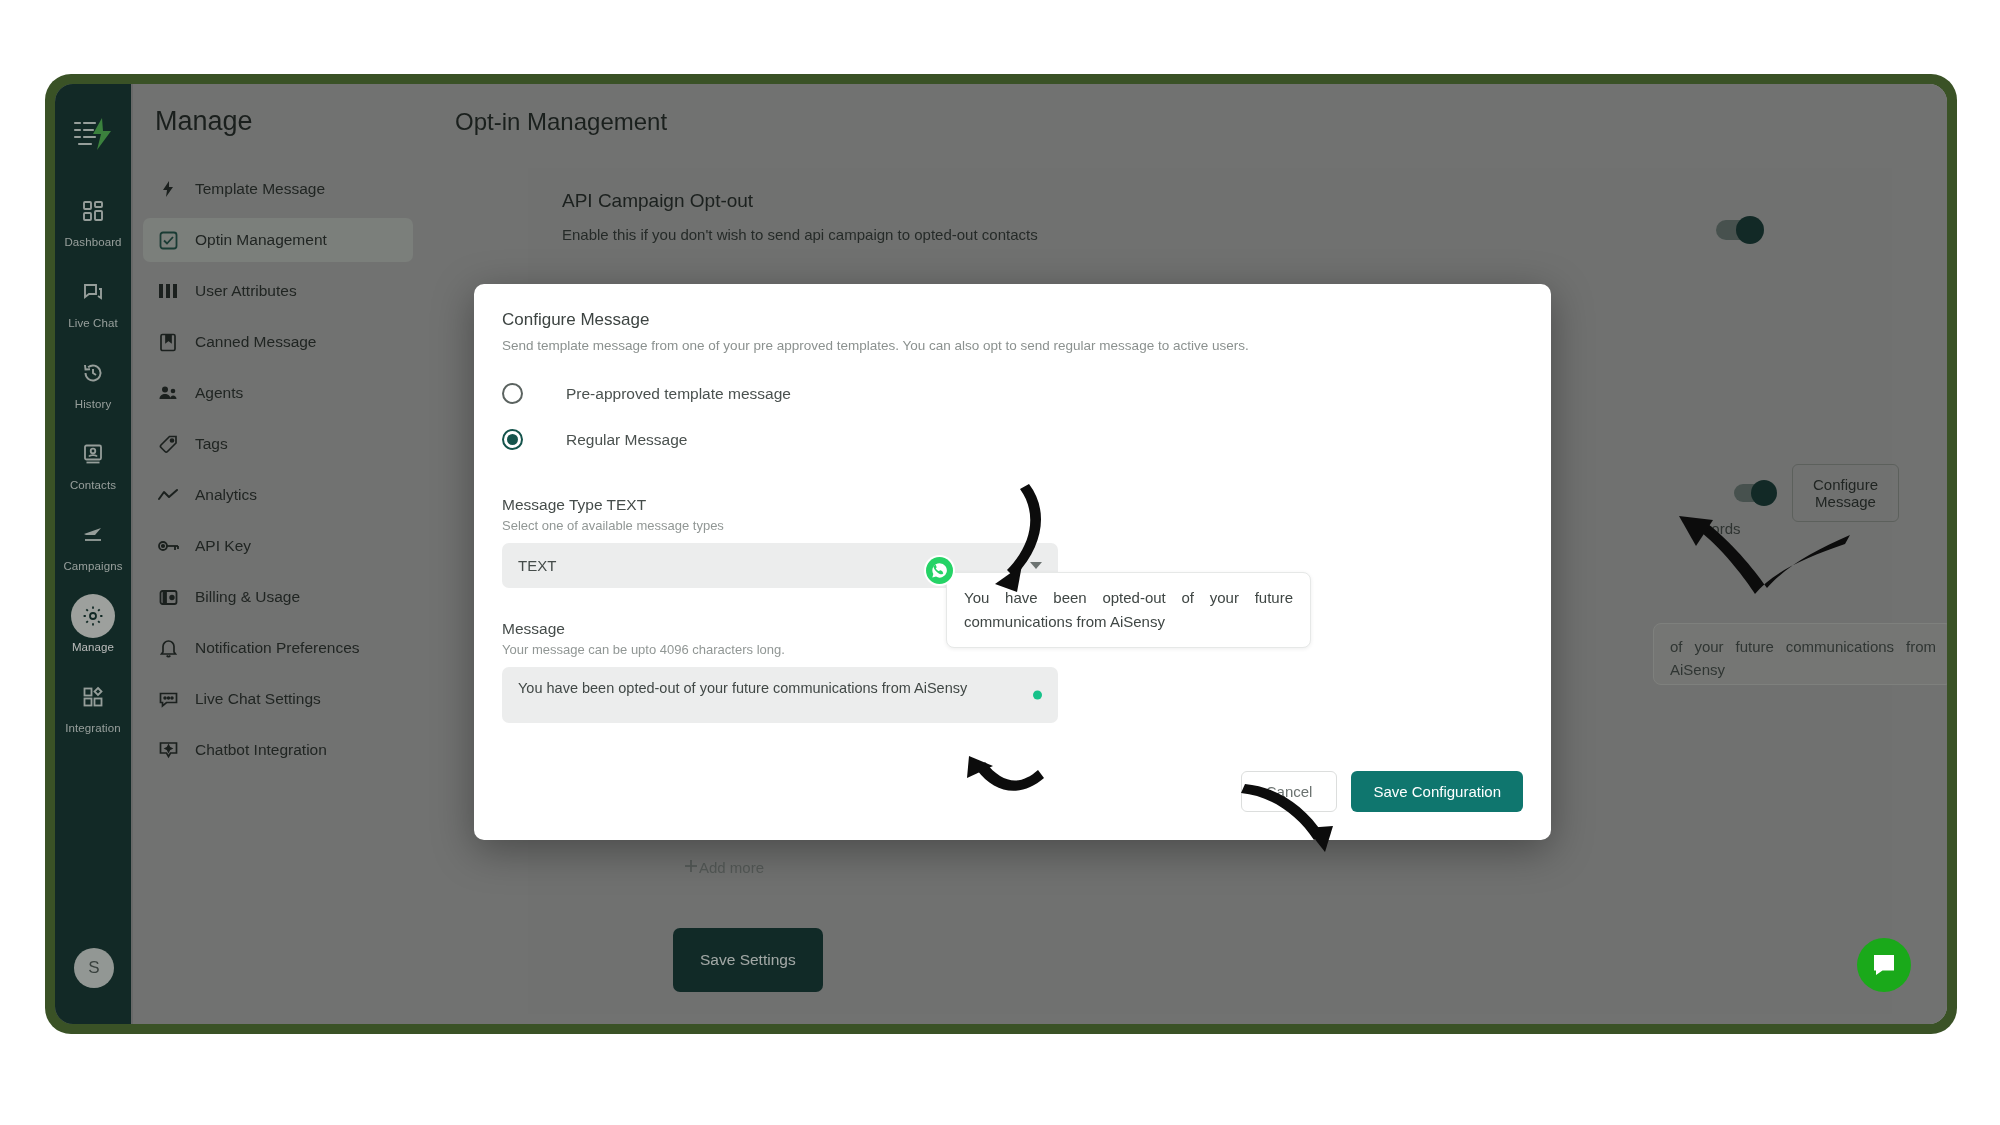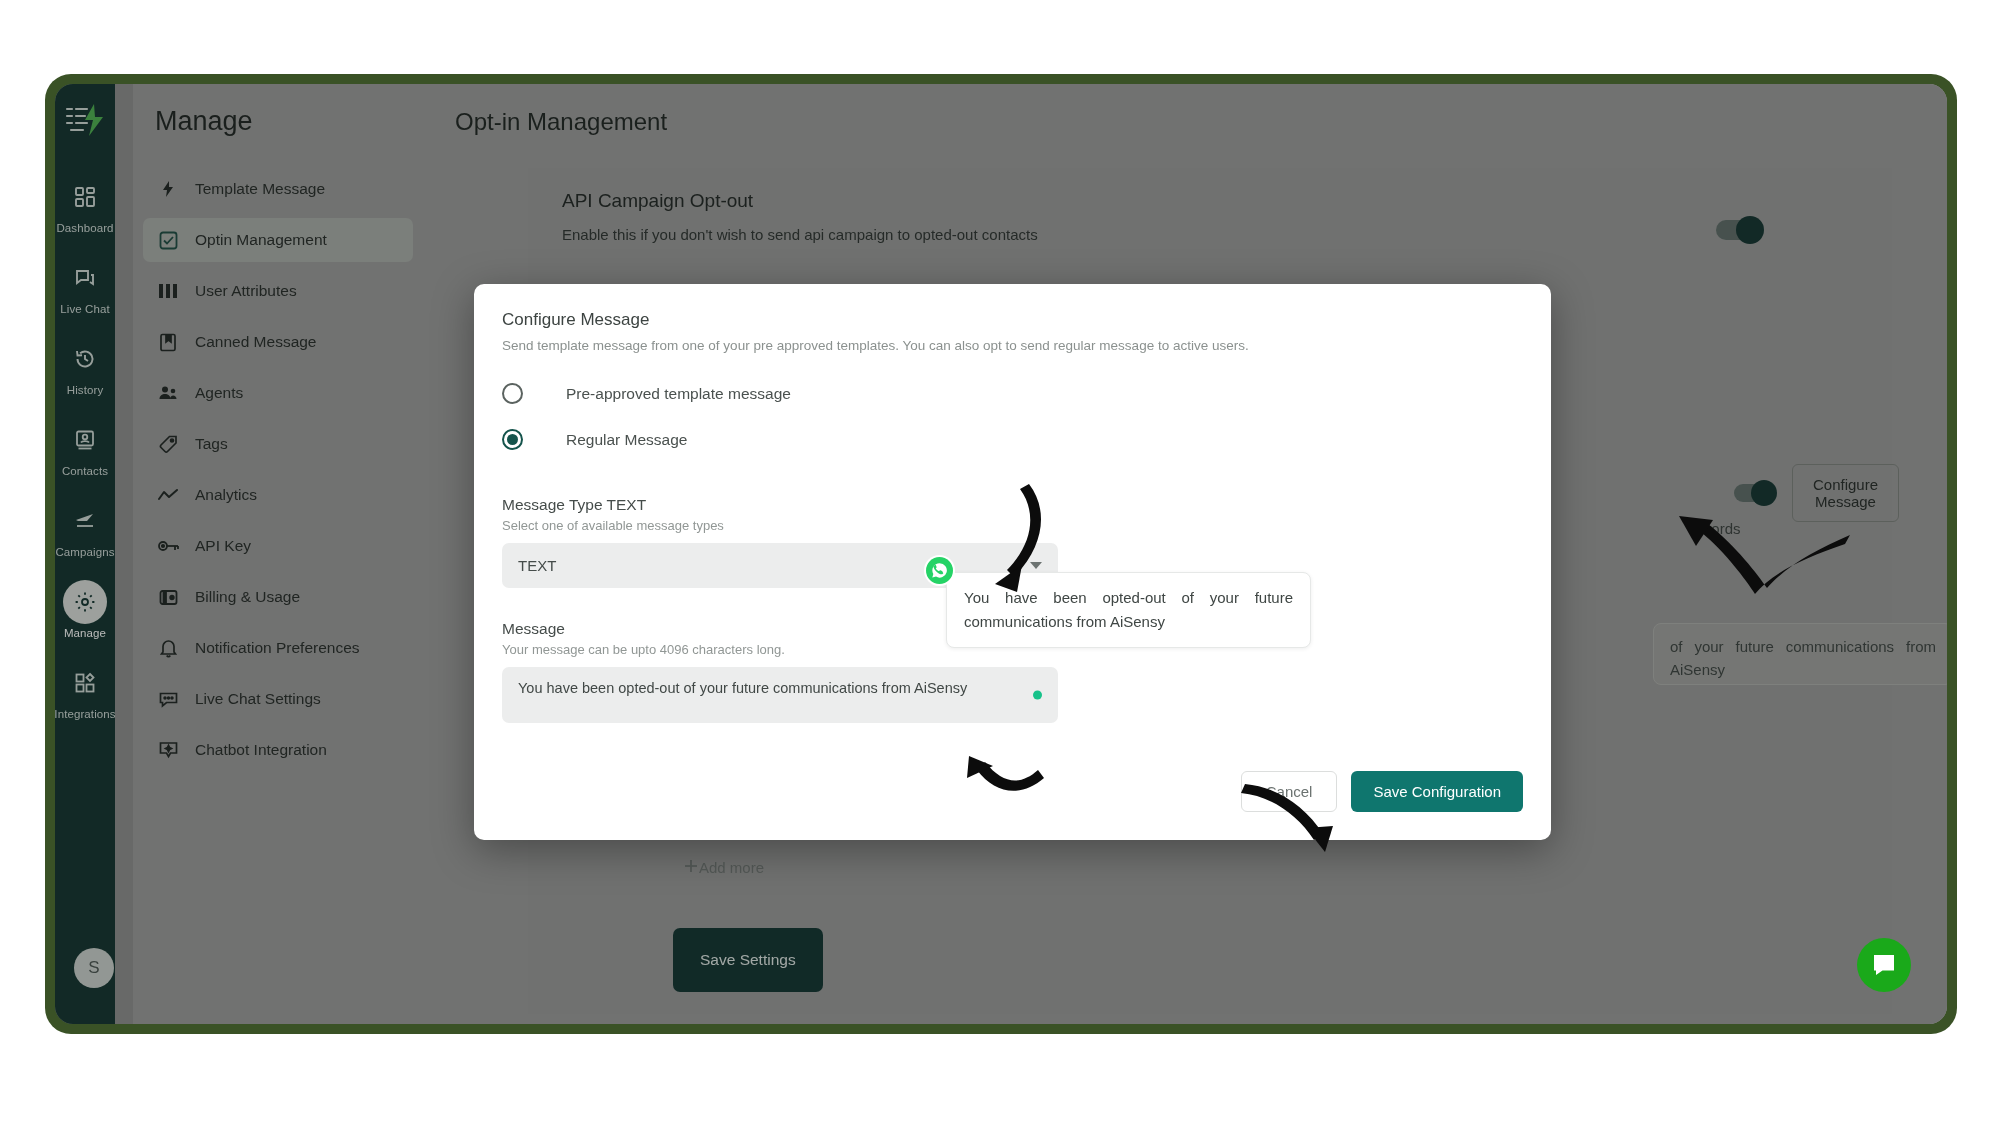--- a/index.html
+++ b/index.html
@@ -23,24 +23,24 @@
     position: relative;
     width: 100%; height: 100%;
     background: #8d8d8d;
     border-radius: 18px;
     overflow: hidden;
   }
 
   
   #rail {
     position: absolute; left: 0; top: 0;
-    width: 60px; height: 100%;
+    width: 76px; height: 100%;
     background: #12322f;
     display: flex; flex-direction: column; align-items: center;
-    padding-top: 16px;
+    padding-top: 30px;
     z-index: 5;
     text-align: center;
   }
   #rail-logo { width: 44px; height: 40px; margin-bottom: 26px; position: relative; }
   .rail-item {
     width: 78px; padding: 9px 0 8px;
     display: flex; flex-direction: column; align-items: center;
     cursor: pointer; margin-bottom: 5px;
   }
   .rail-ico {
@@ -308,21 +308,21 @@
 
     <div class="rail-item">
       <div class="rail-ico">
         <svg width="22" height="22" viewBox="0 0 22 22" fill="none" stroke="#cfd8d5" stroke-width="1.8">
           <rect x="2.5" y="2.5" width="7" height="7"></rect>
               <rect x="2.5" y="12.5" width="7" height="7"></rect>
           <rect x="12.5" y="12.5" width="7" height="7"></rect>
           <path d="M16 2 L19.5 5.5 L16 9 L12.5 5.5 Z"></path>
         </svg>
       </div>
-      <span class="rail-lbl">Integrations</span>
+      <span class="rail-lbl">Integration</span>
     </div>
 
     <div id="rail-avatar">S</div>
   </div>
 
   <div id="subnav">
     <div id="subnav-title">Manage</div>
 
     <div class="nav-item">
       <span class="nav-ico">

